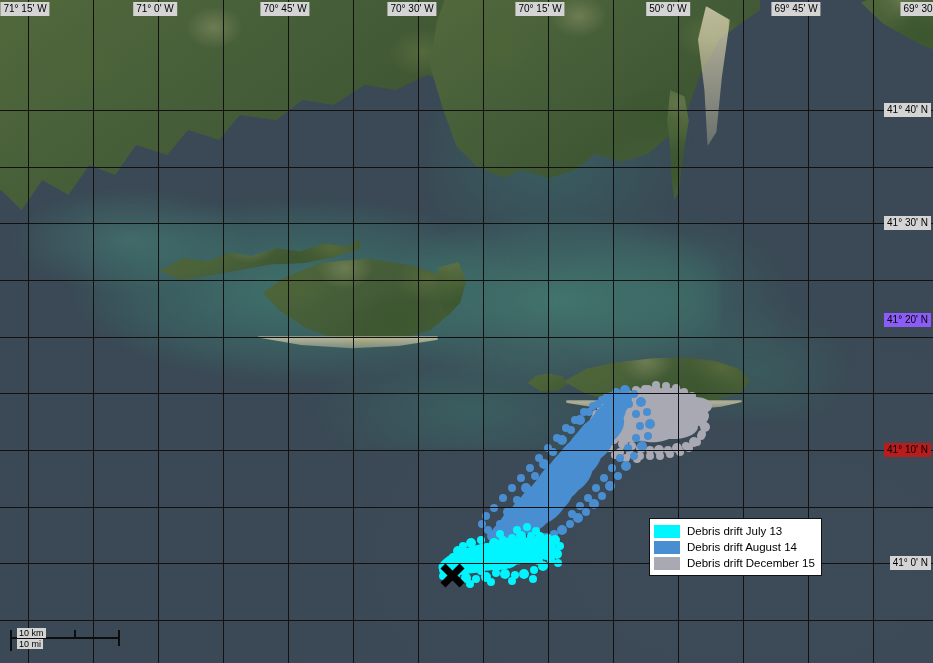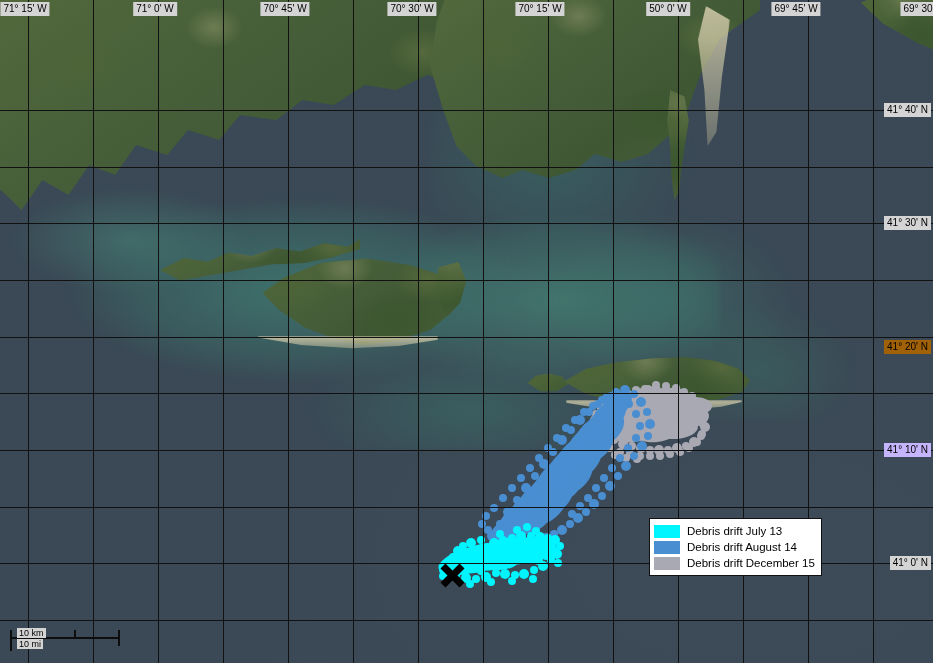--- a/index.html
+++ b/index.html
@@ -546,22 +546,22 @@
       <div class="grat-label lon-label" style="left: 25px; background: rgb(212, 212, 212);">71° 15' W</div>
       <div class="grat-label lon-label" style="left: 155px; background: rgb(212, 212, 212);">71° 0' W</div>
       <div class="grat-label lon-label" style="left: 285px; background: rgb(212, 212, 212);">70° 45' W</div>
       <div class="grat-label lon-label" style="left: 412px; background: rgb(212, 212, 212);">70° 30' W</div>
       <div class="grat-label lon-label" style="left: 540px; background: rgb(212, 212, 212);">70° 15' W</div>
       <div class="grat-label lon-label" style="left: 668px; background: rgb(212, 212, 212);">50° 0' W</div>
       <div class="grat-label lon-label" style="left: 796px; background: rgb(212, 212, 212);">69° 45' W</div>
       <div class="grat-label lon-label" style="left: 918px; background: rgb(212, 212, 212);">69° 30</div>
       <div class="grat-label lat-label" style="top: 110px; background: rgb(212, 212, 212);">41° 40' N</div>
       <div class="grat-label lat-label" style="top: 223px; background: rgb(212, 212, 212);">41° 30' N</div>
-      <div class="grat-label lat-label" style="top: 347px; background: #a16207;">41° 20' N</div>
-      <div class="grat-label lat-label" style="top: 450px; background: #c4b5fd;">41° 10' N</div>
+      <div class="grat-label lat-label" style="top: 320px; background: #8b5cf6;">41° 20' N</div>
+      <div class="grat-label lat-label" style="top: 450px; background: #b91c1c;">41° 10' N</div>
       <div class="grat-label lat-label" style="top: 563px; background: rgb(212, 212, 212);">41° 0' N</div>
     </div>
 
   <div id="x-marker">
     <span class="s1"></span>
     <span class="s2"></span>
   </div>
 
 
   <div id="legend">

